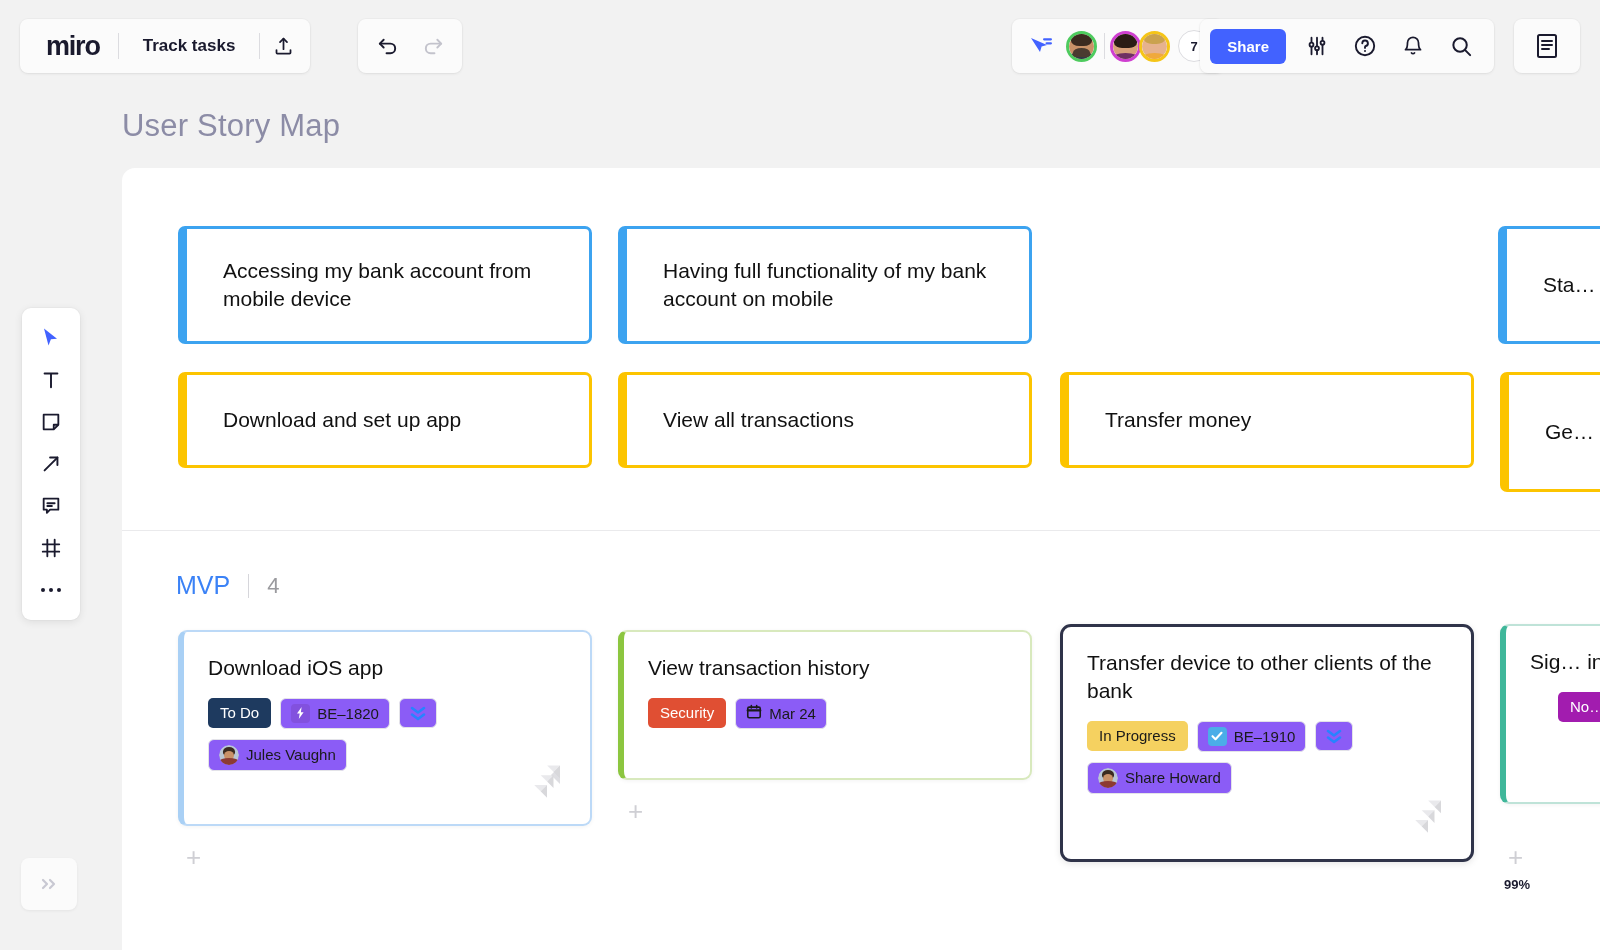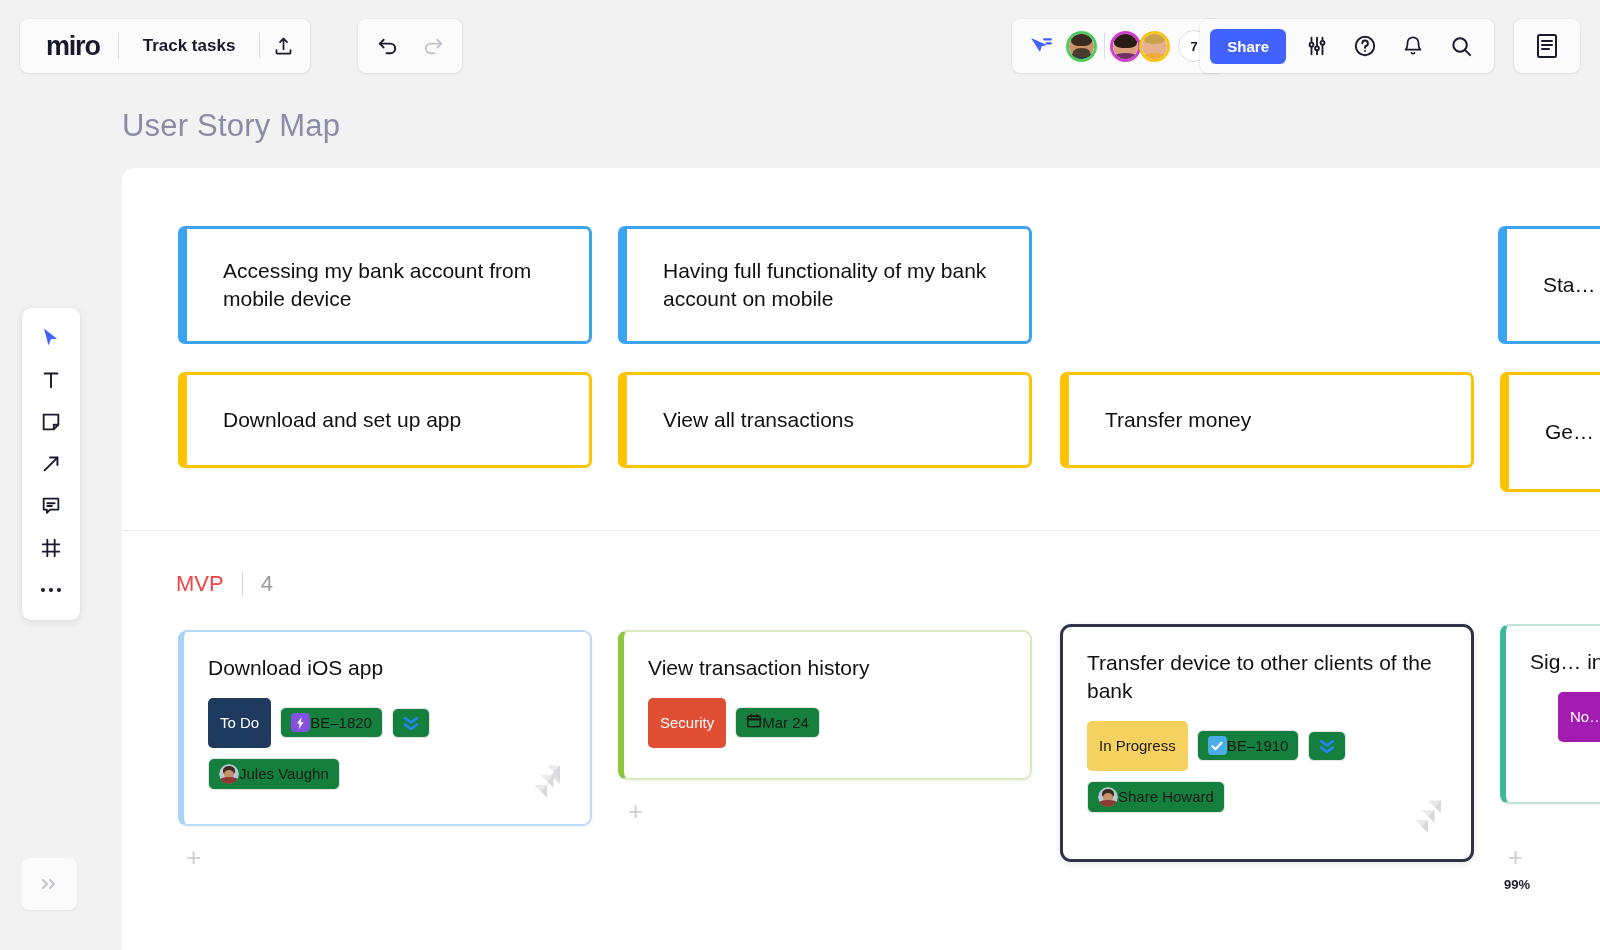--- a/index.html
+++ b/index.html
@@ -124,40 +124,40 @@
     font-size: 21px; color: #111; line-height: 1.32;
   }
   .story-blue { border: 3px solid #3ca3f0; border-left-width: 9px; }
   .story-yellow { border: 3px solid #fcc400; border-left-width: 9px; }
 
   
   .mvp-head {
     position: absolute; left: 54px; top: 403px;
     display: flex; align-items: center; gap: 18px;
   }
-  .mvp-label { font-size: 22px; color: #ef4444; }
+  .mvp-label { font-size: 25px; color: #3b82f6; }
   .mvp-sep { width: 1px; height: 24px; background: #d6d6db; }
   .mvp-count { font-size: 22px; color: #9a9a9e; }
 
   
   .task-card {
     position: absolute; background: #fff; border-radius: 9px;
     padding: 22px 24px 18px 24px;
   }
   .task-title {
     font-size: 21px; color: #111; line-height: 1.33; margin-bottom: 16px;
   }
   .chip-row { display: flex; align-items: center; gap: 9px; flex-wrap: wrap; margin-bottom: 10px; }
   .badge {
     font-size: 15px; font-weight: 400; border-radius: 5px;
-    padding: 16px 12px; line-height: 1.2; white-space: nowrap;
+    padding: 6px 12px; line-height: 1.2; white-space: nowrap;
   }
   .chip {
-    display: flex; align-items: center; 
-    background: #15803d; border: 1px solid #e3e3e8; border-radius: 6px;
+    display: flex; align-items: center; gap: 7px;
+    background: #8b5cf6; border: 1px solid #e3e3e8; border-radius: 6px;
     padding: 5px 10px; font-size: 15px; color: #1a1a1a; white-space: nowrap;
   }
   .chip-icon-only { padding: 5px 8px; }
   .mini-avatar {
     width: 20px; height: 20px; border-radius: 50%; overflow: hidden;
     position: relative; flex: none;
   }
   .jira-logo { position: absolute; right: 20px; bottom: 18px; opacity: .95; }
 
   .plus {

